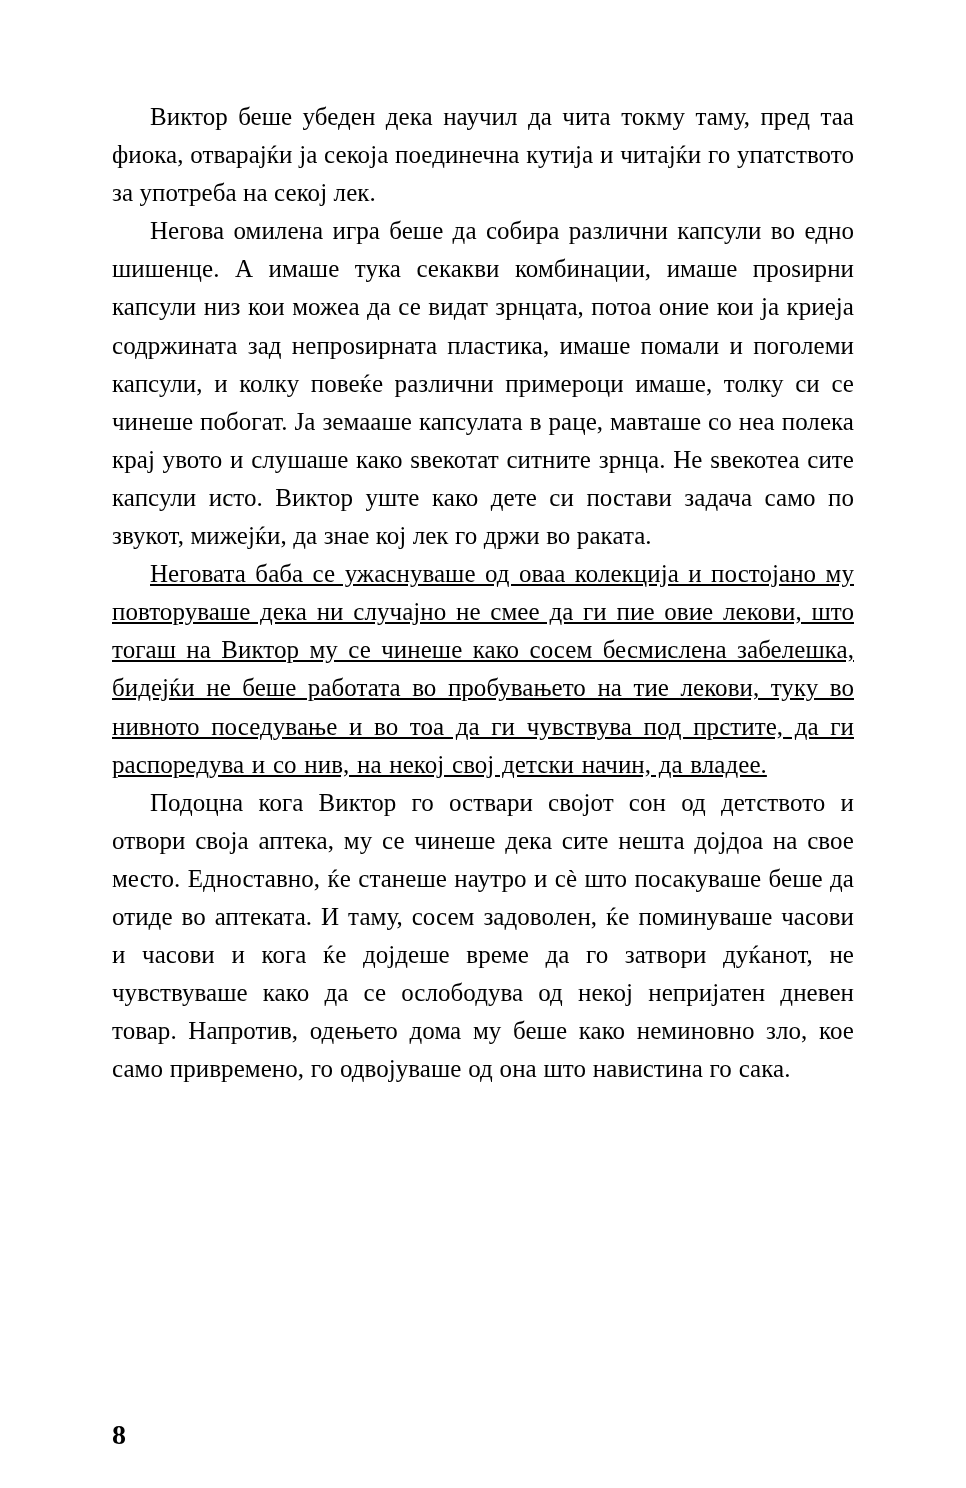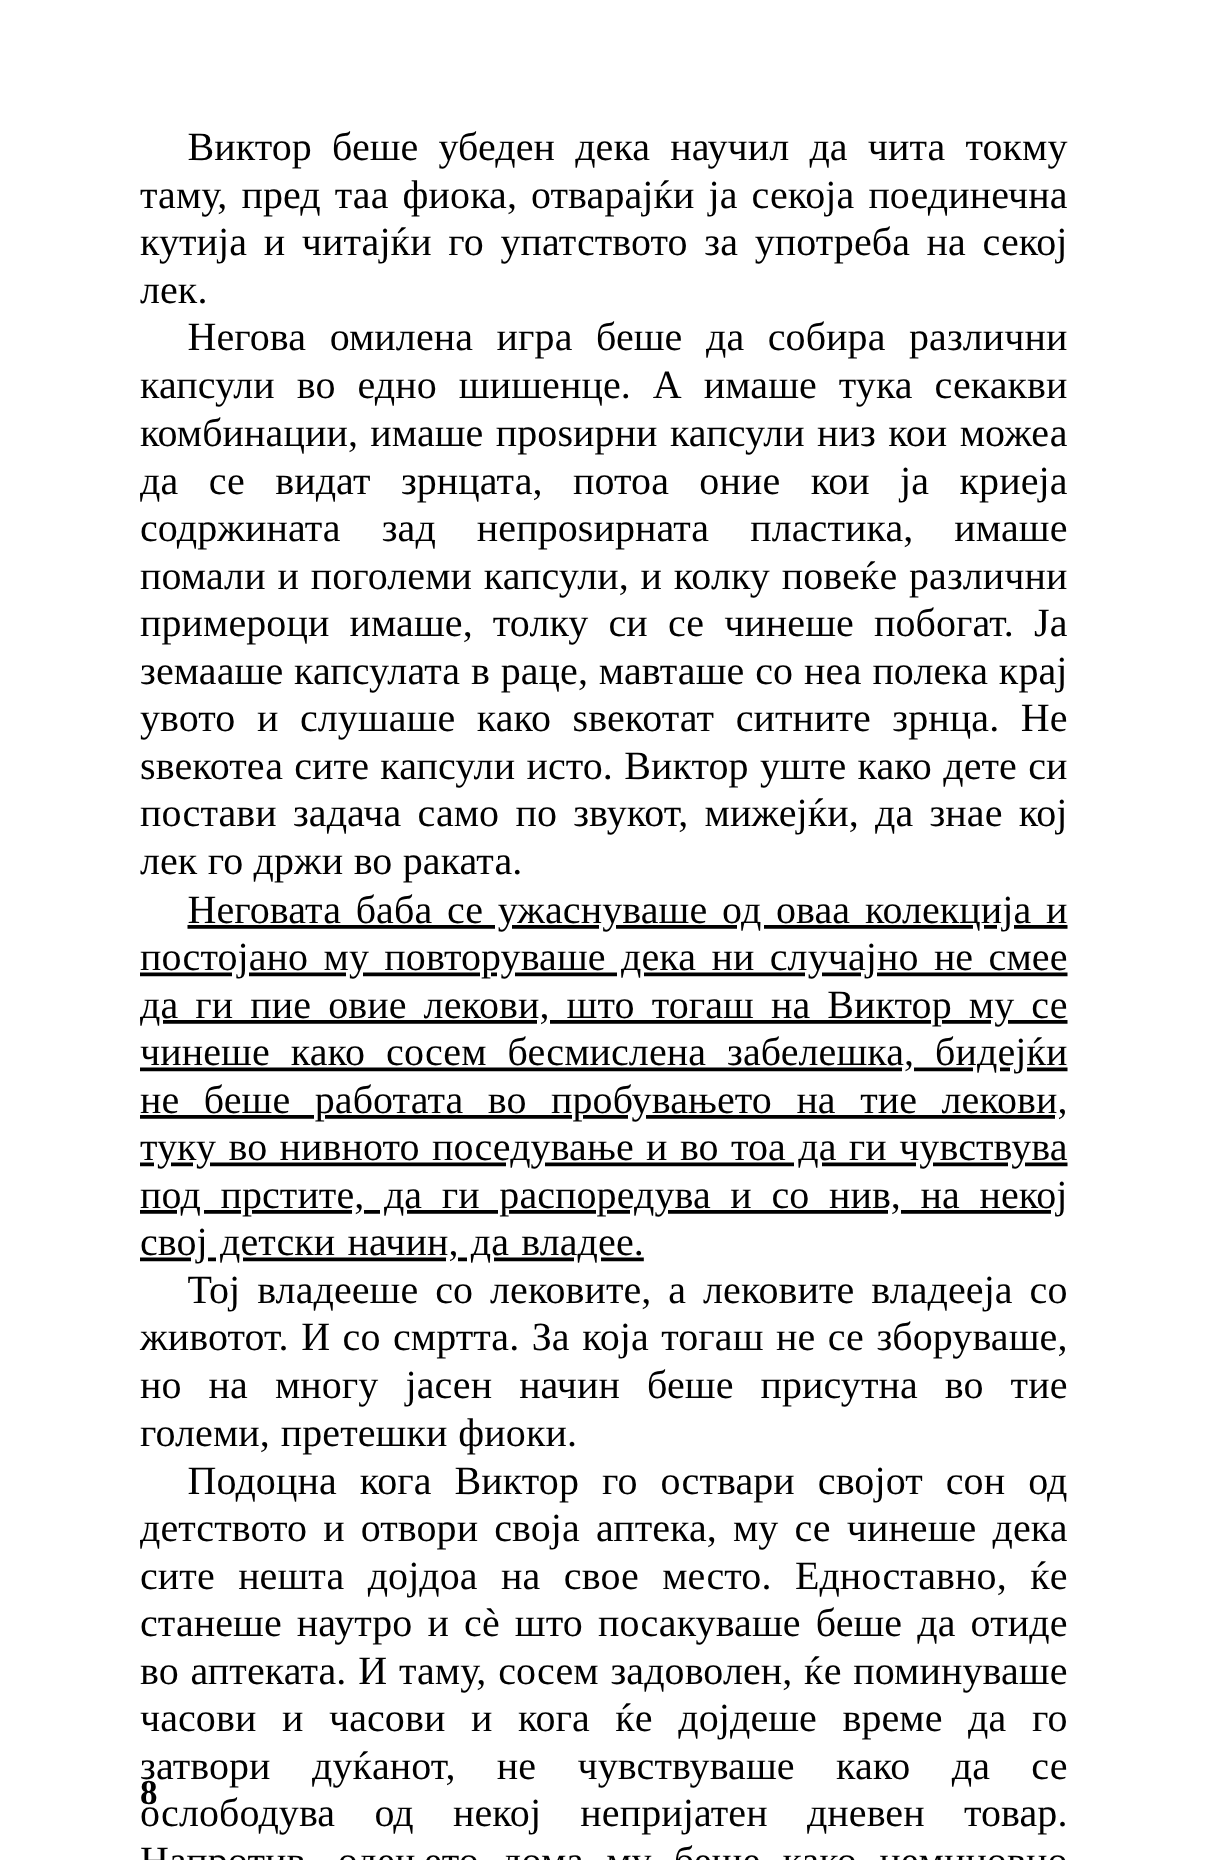--- a/index.html
+++ b/index.html
@@ -23,21 +23,21 @@
     box-sizing: border-box;
   }
   .text-column {
     position: absolute;
     left: 112px;
     top: 98px;
     width: 742px;
   }
   .para {
     margin: 0;
-    font-size: 32px;
+    font-size: 25px;
     line-height: 38.1px;
     text-align: justify;
     text-justify: inter-word;
     text-indent: 38px;
     hyphens: manual;
     -webkit-hyphens: manual;
     word-spacing: 0.006em;
     letter-spacing: 0.002em;
   }
   
@@ -60,19 +60,18 @@
 </style>
 </head>
 <body>
 
 <div class="page">
 
   <div class="text-column">
     <p class="para">Виктор беше убеден дека научил да чита токму таму, пред таа фиока, отварајќи ја секоја поединечна кутија и читајќи го упатството за употреба на секој лек.</p>
     <p class="para">Негова омилена игра беше да собира различни капсули во едно шишенце. А имаше тука секакви комбинации, имаше проѕирни капсули низ кои можеа да се видат зрнцата, потоа оние кои ја криеја содржината зад непроѕирната пластика, имаше помали и поголеми капсули, и колку повеќе различни примероци имаше, толку си се чинеше побогат.  Ја земааше капсулата в раце, мавташе со неа полека крај увото и слушаше како ѕвекотат ситните зрнца. Не ѕвекотеа сите капсули исто. Виктор уште како дете си постави задача само по звукот, мижејќи, да знае кој лек го држи во раката.</p>
     <p class="para loose">Неговата баба се ужаснуваше од оваа колекција и постојано му повторуваше дека ни случајно не смее да ги пие овие лекови, што тогаш на Виктор му се чинеше како сосем бесмислена забелешка, бидејќи не беше работата во пробувањето на тие лекови, туку во нивното поседување и во тоа да ги чувствува под прстите, да ги распоредува и со нив, на некој свој детски начин, да владее.</p>
-    <p class="para loose-sm">Тој владееше со лековите, а лековите владееја со животот.  И со смртта. За која тогаш не се зборуваше, но на многу јасен начин беше присутна во тие големи, претешки фиоки.</p>
     <p class="para loose-sm">Подоцна кога Виктор го оствари својот сон од детството и отвори своја аптека, му се чинеше дека сите нешта дојдоа на свое место. Едноставно, ќе станеше наутро и сè што посакуваше беше да отиде во аптеката.  И таму, сосем задоволен, ќе поминуваше часови и часови  и кога ќе дојдеше време да го затвори дуќанот, не чувствуваше како да се ослободува од некој непријатен дневен товар. Напротив, одењето дома му беше како неминовно зло, кое само привремено, го одвојуваше од она што навистина го сака.</p>
   </div>
 
   <div class="page-number">8</div>
 
 </div>
 
 </body></html>

